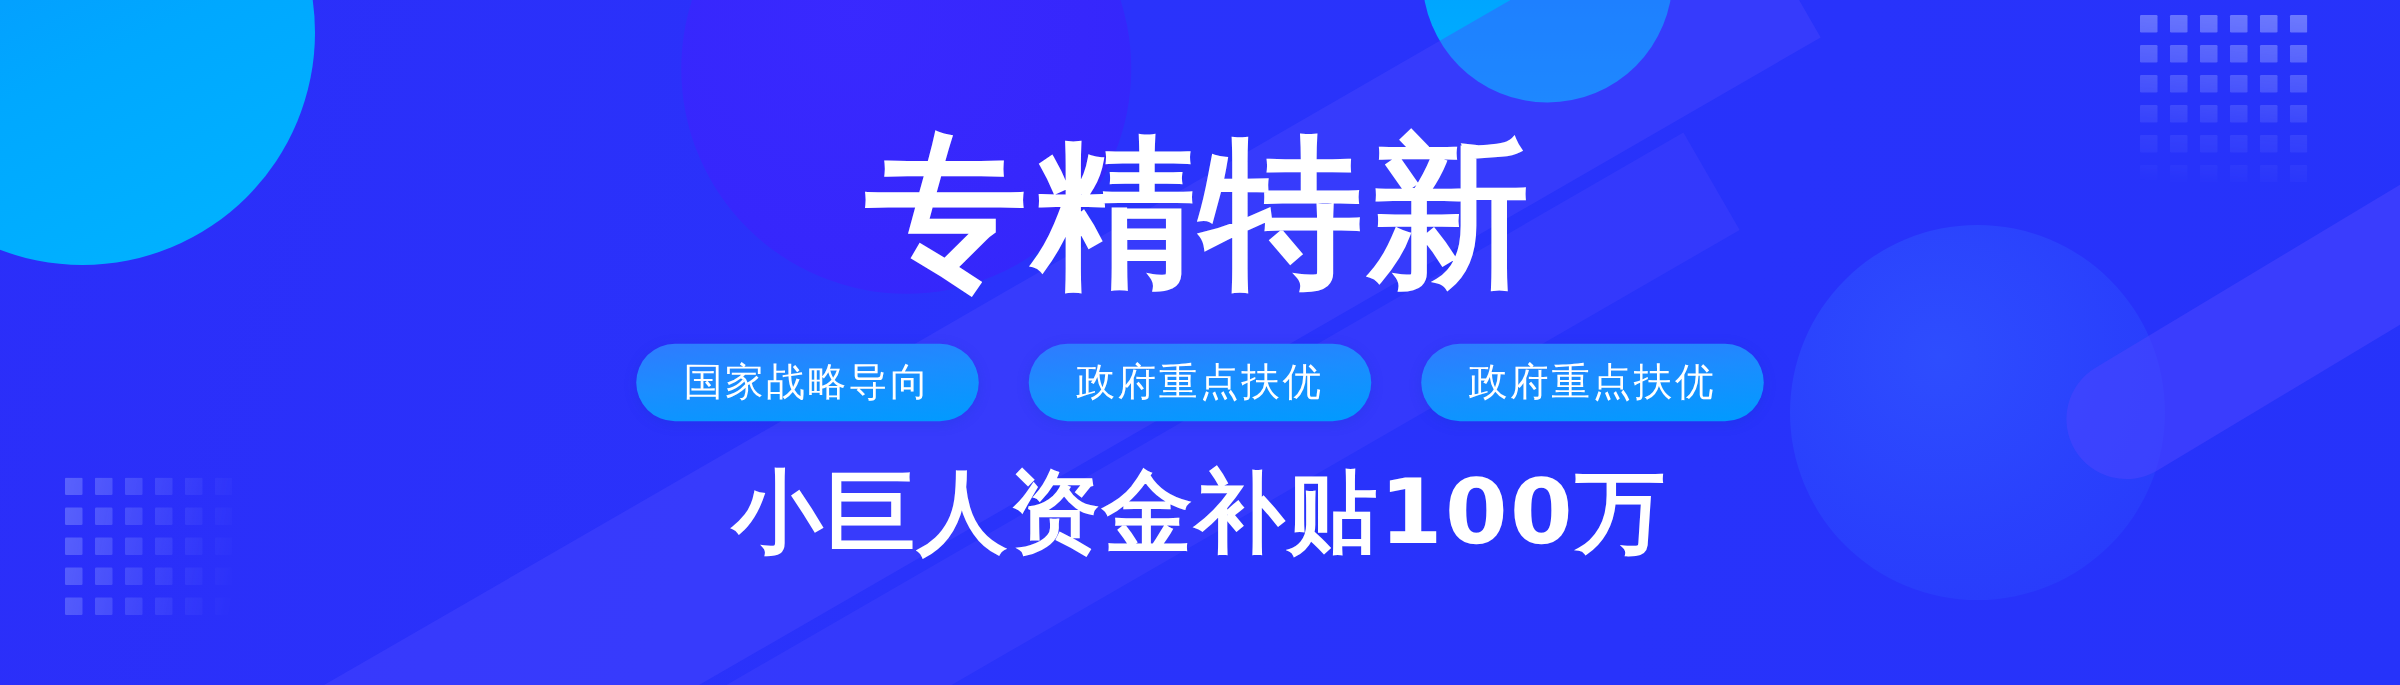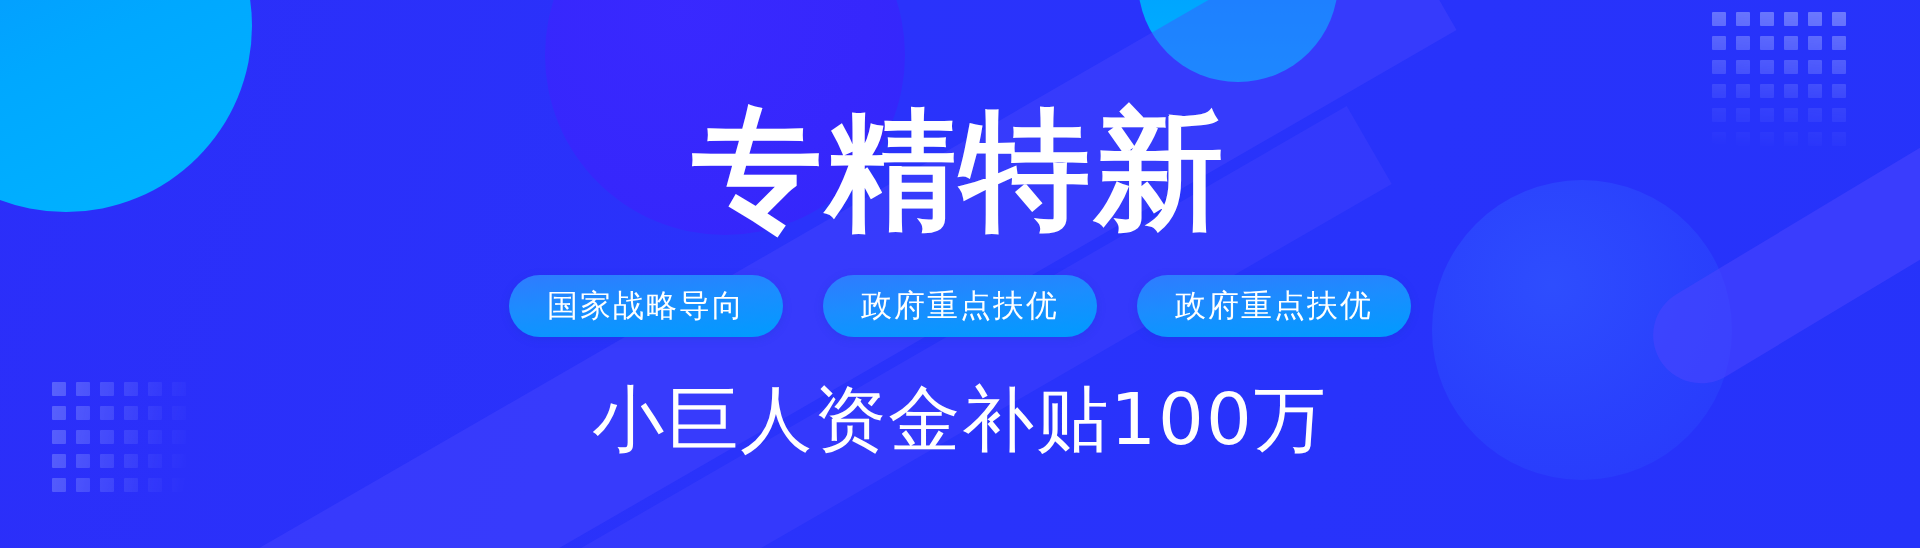--- a/index.html
+++ b/index.html
@@ -178,25 +178,25 @@
     justify-content: center;
     color: #ffffff;
     font-size: 31px;
     letter-spacing: 2px;
     white-space: nowrap;
     background: linear-gradient(175deg, #2f7bff 0%, #1b8dff 45%, #009bff 100%);
     box-shadow: 0 2px 10px rgba(0, 60, 180, 0.18);
   }
 
   .headline-sub {
-    margin-top: 46px;
+    margin-top: 36px;
     color: #ffffff;
     font-size: 72px;
     line-height: 1;
-    font-weight: 400;
+    font-weight: 700;
     letter-spacing: 2px;
     white-space: nowrap;
     font-family: "DejaVu Sans", "Liberation Sans", sans-serif;
   }
 </style>
 </head>
 <body>
 
 <div class="banner">
 

